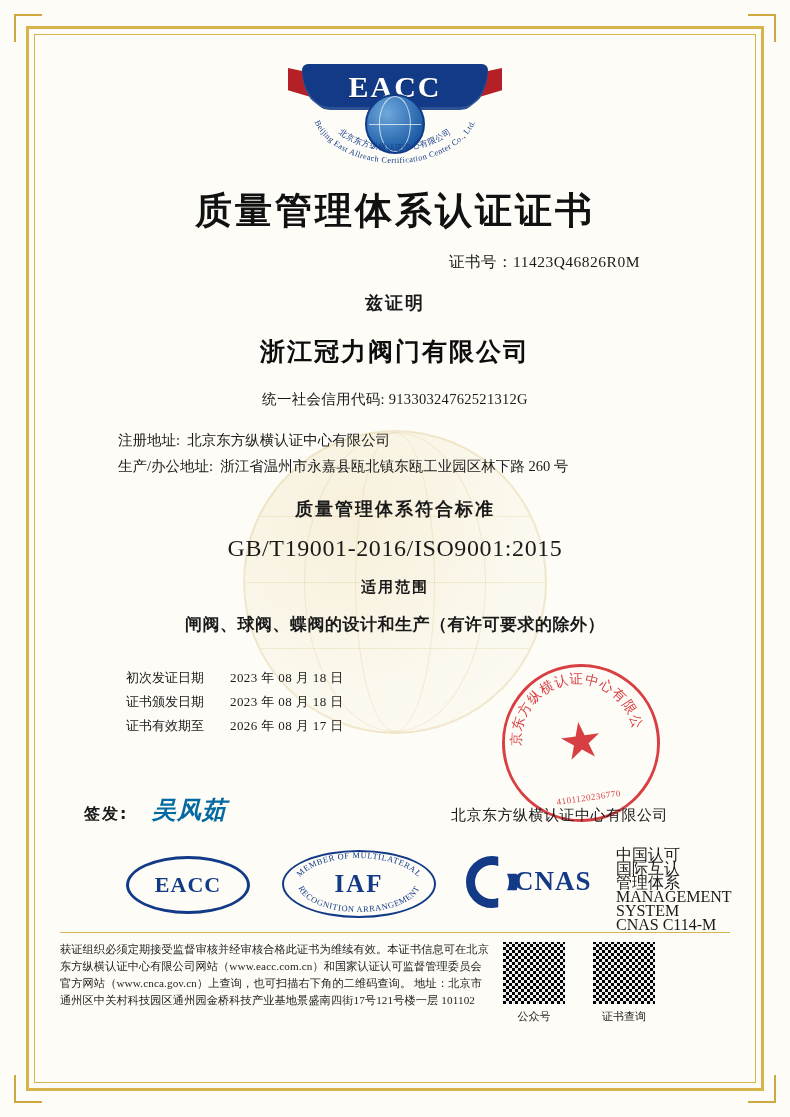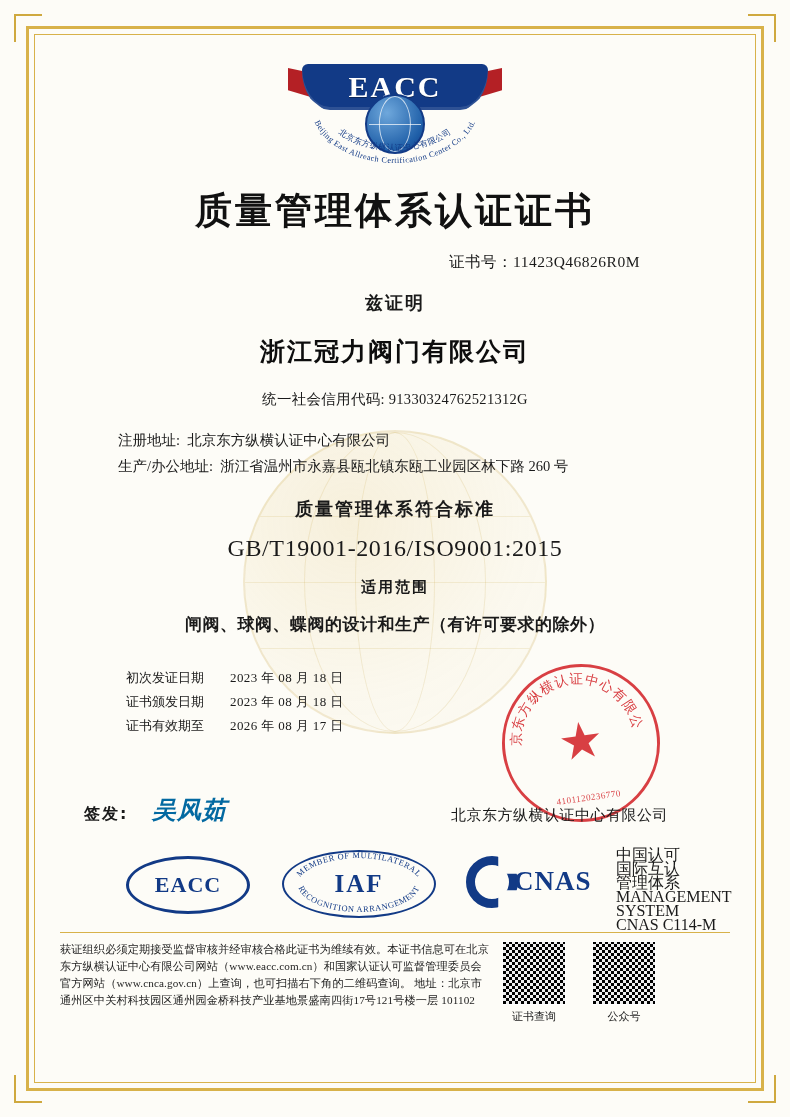--- a/index.html
+++ b/index.html
@@ -611,23 +611,23 @@
         <div>CNAS C114-M</div>
       </div>
     </div>
 
     <div class="footer">
       <div class="footer-text">获证组织必须定期接受监督审核并经审核合格此证书为维续有效。本证书信息可在北京东方纵横认证中心有限公司网站（www.eacc.com.cn）和国家认证认可监督管理委员会官方网站（www.cnca.gov.cn）上查询，也可扫描右下角的二维码查询。
 地址：北京市通州区中关村科技园区通州园金桥科技产业基地景盛南四街17号121号楼一层 101102</div>
       <div class="qr-zone">
         <div class="qr-item">
           <div class="qr-box"></div>
-          <div class="qr-caption">证书查询</div>
+          <div class="qr-caption">公众号</div>
         </div>
         <div class="qr-item">
           <div class="qr-box"></div>
-          <div class="qr-caption">公众号</div>
+          <div class="qr-caption">证书查询</div>
         </div>
       </div>
     </div>
 
   </div>
 </div>
 
 </body></html>

